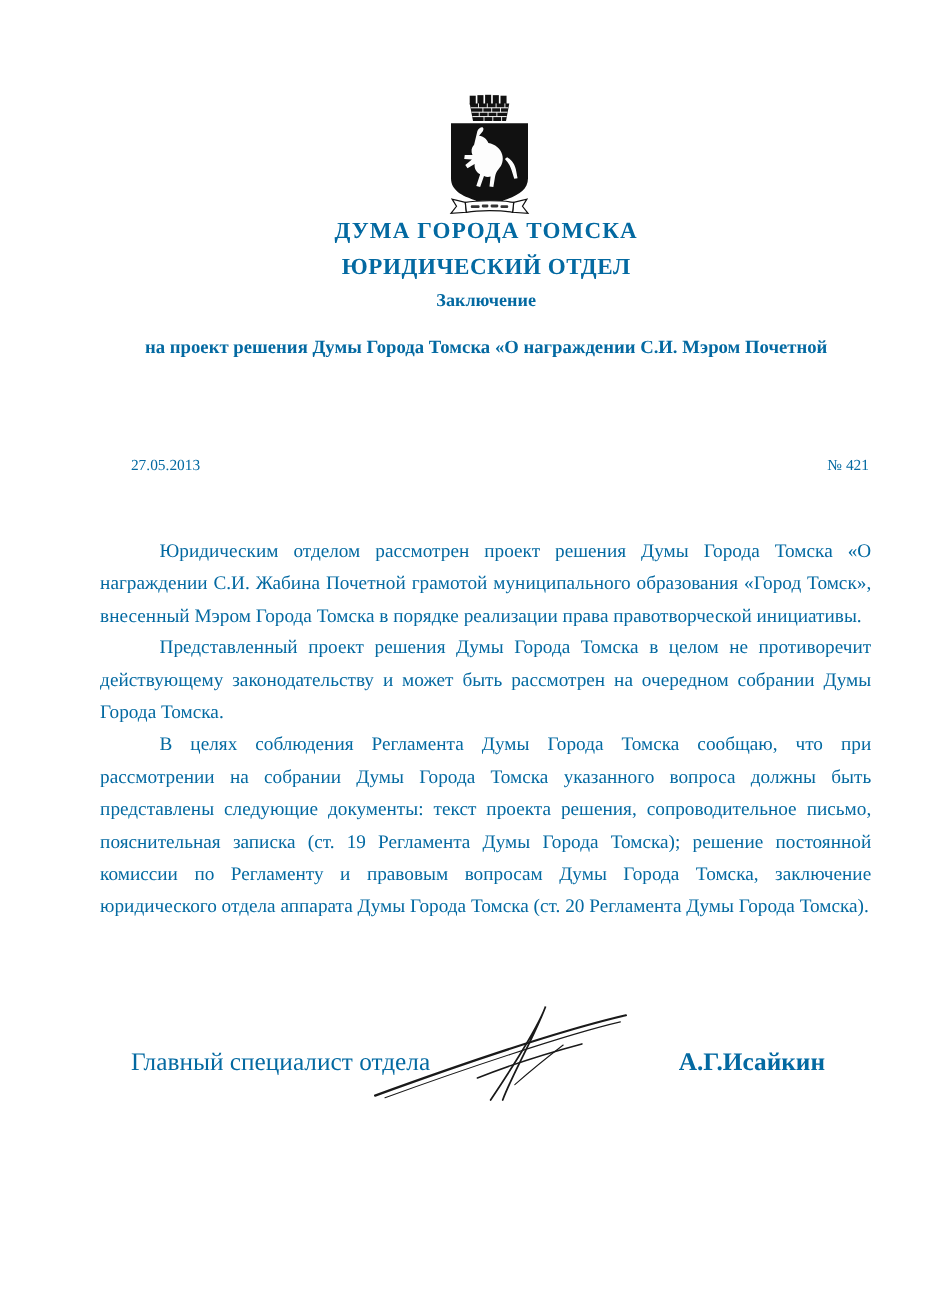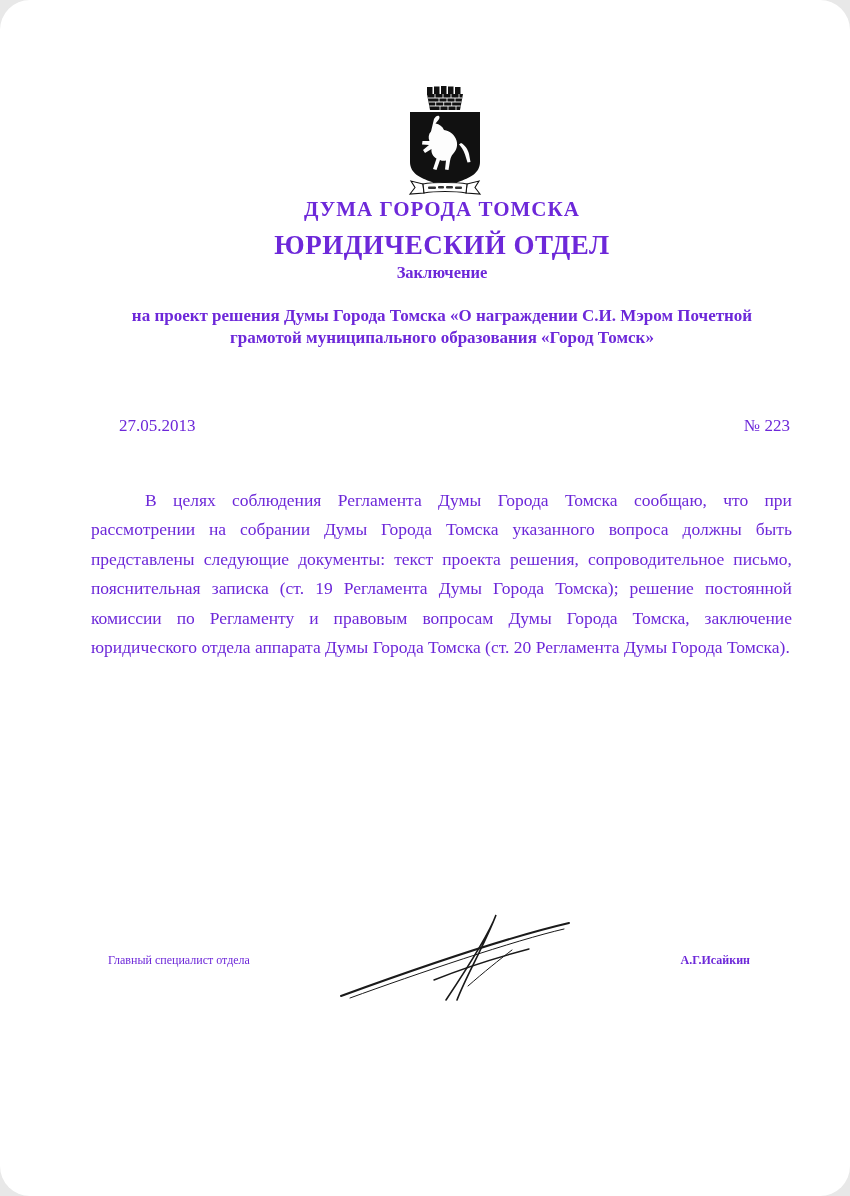--- a/index.html
+++ b/index.html
@@ -2,42 +2,41 @@
 <html lang="ru"><head>
 <meta charset="utf-8">
 <style>
   html,body{margin:0;padding:0;background:#e8e8e8;}
   .page{
     position:relative;
     width:850px;height:1196px;
     margin:0 auto;
     background:#ffffff;
     font-family:"Liberation Serif","DejaVu Serif",serif;
-    color:#6d28d9;
+    color:#0369a1;
     overflow:hidden;
-    border-radius:30px;
   }
   .centered{position:absolute;left:34px;right:0;text-align:center;}
   .org-name{top:197px;font-size:21px;font-weight:bold;letter-spacing:1px;}
-  .dept-name{top:230px;font-size:27px;font-weight:bold;letter-spacing:0.5px;}
+  .dept-name{top:230px;font-size:21px;font-weight:bold;letter-spacing:0.5px;}
   .doc-type{top:263px;font-size:16.5px;font-weight:bold;}
   .doc-title{top:305px;font-size:17px;font-weight:bold;line-height:22px;}
   .doc-title span{display:block;}
   .meta-row{
     position:absolute;top:416px;left:119px;right:60px;
     display:flex;justify-content:space-between;
-    font-size:17px;
+    font-size:14px;
   }
   .body-text{
     position:absolute;top:486px;left:91px;width:701px;
     font-size:17.5px;line-height:29.4px;
     text-align:justify;
   }
   .body-text p{margin:0;text-indent:54px;}
-  .sig-row{position:absolute;top:953px;left:108px;right:100px;font-size:12px;}
+  .sig-row{position:absolute;top:953px;left:119px;right:100px;font-size:23px;}
   .sig-name{position:absolute;right:0;top:0;font-weight:bold;}
   .sig-svg{position:absolute;left:336px;top:908px;}
   .emblem{position:absolute;left:397px;top:86px;}
 </style>
 </head>
 <body>
 
 <div class="page">
 
   <svg class="emblem" width="96" height="111" viewBox="0 0 96 111">
@@ -88,29 +87,30 @@
   </svg>
 
   <div class="centered org-name">ДУМА ГОРОДА ТОМСКА</div>
 
   <div class="centered dept-name">ЮРИДИЧЕСКИЙ ОТДЕЛ</div>
 
   <div class="centered doc-type">Заключение</div>
 
   <div class="centered doc-title">
     <span>на проект решения Думы Города Томска «О награждении С.И. Мэром Почетной</span>
-    <span>грамотой муниципального образования «Город Томск»</span>
   </div>
 
   <div class="meta-row">
     <span>27.05.2013</span>
-    <span>№ 223</span>
+    <span>№ 421</span>
   </div>
 
   <div class="body-text">
+    <p>Юридическим отделом рассмотрен проект решения Думы Города Томска «О награждении С.И. Жабина Почетной грамотой муниципального образования «Город Томск», внесенный Мэром Города Томска в порядке реализации права правотворческой инициативы.</p>
+    <p>Представленный проект решения Думы Города Томска в целом не противоречит действующему законодательству и может быть рассмотрен на очередном собрании Думы Города Томска.</p>
     <p>В целях соблюдения Регламента Думы Города Томска сообщаю, что при рассмотрении на собрании Думы Города Томска указанного вопроса должны быть представлены следующие документы: текст проекта решения, сопроводительное письмо, пояснительная записка (ст. 19 Регламента Думы Города Томска); решение постоянной комиссии по Регламенту и правовым вопросам Думы Города Томска, заключение юридического отдела аппарата Думы Города Томска (ст. 20 Регламента Думы Города Томска).</p>
   </div>
 
   <svg class="sig-svg" width="244" height="95" viewBox="0 0 244 95">
     <g fill="none" stroke="#1a1a1a" stroke-linecap="round">
       <path d="M5,88 C60,68 168,30 233,15" stroke-width="2"></path>
       <path d="M14,90 C80,66 180,32 228,21" stroke-width="1"></path>
       <path d="M110,92 C140,47 156,18 160,7 C149,36 130,68 121,92" stroke-width="1.6"></path>
       <path d="M98,72 C128,60 163,49 193,41" stroke-width="1.4"></path>
       <path d="M132,78 C148,64 163,52 176,42" stroke-width="1"></path>

